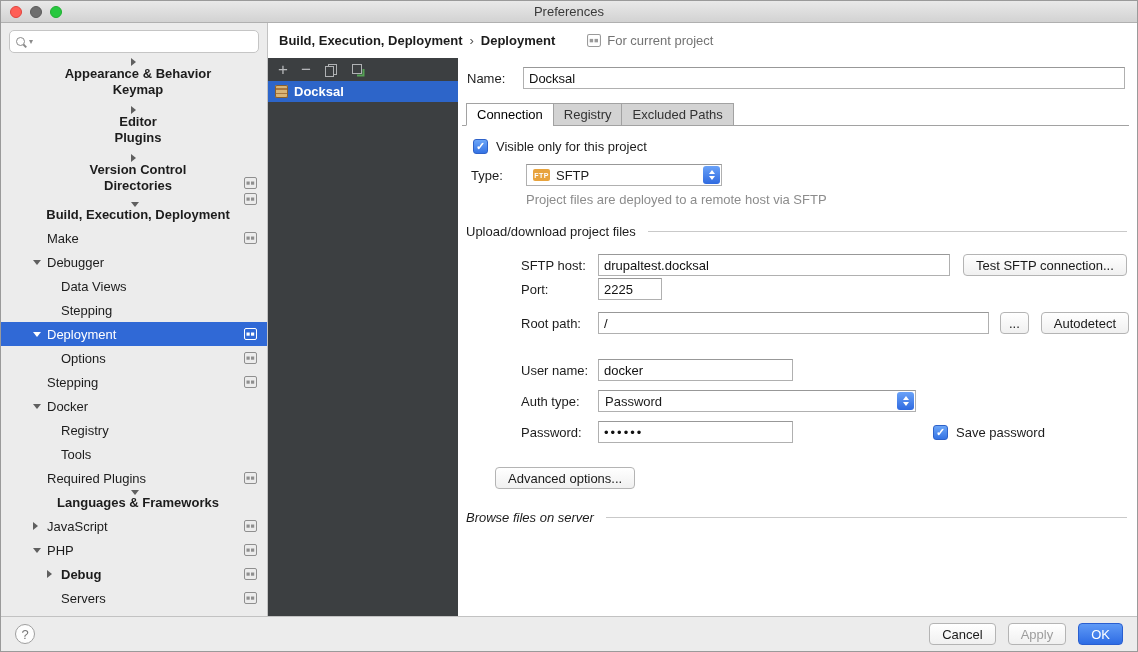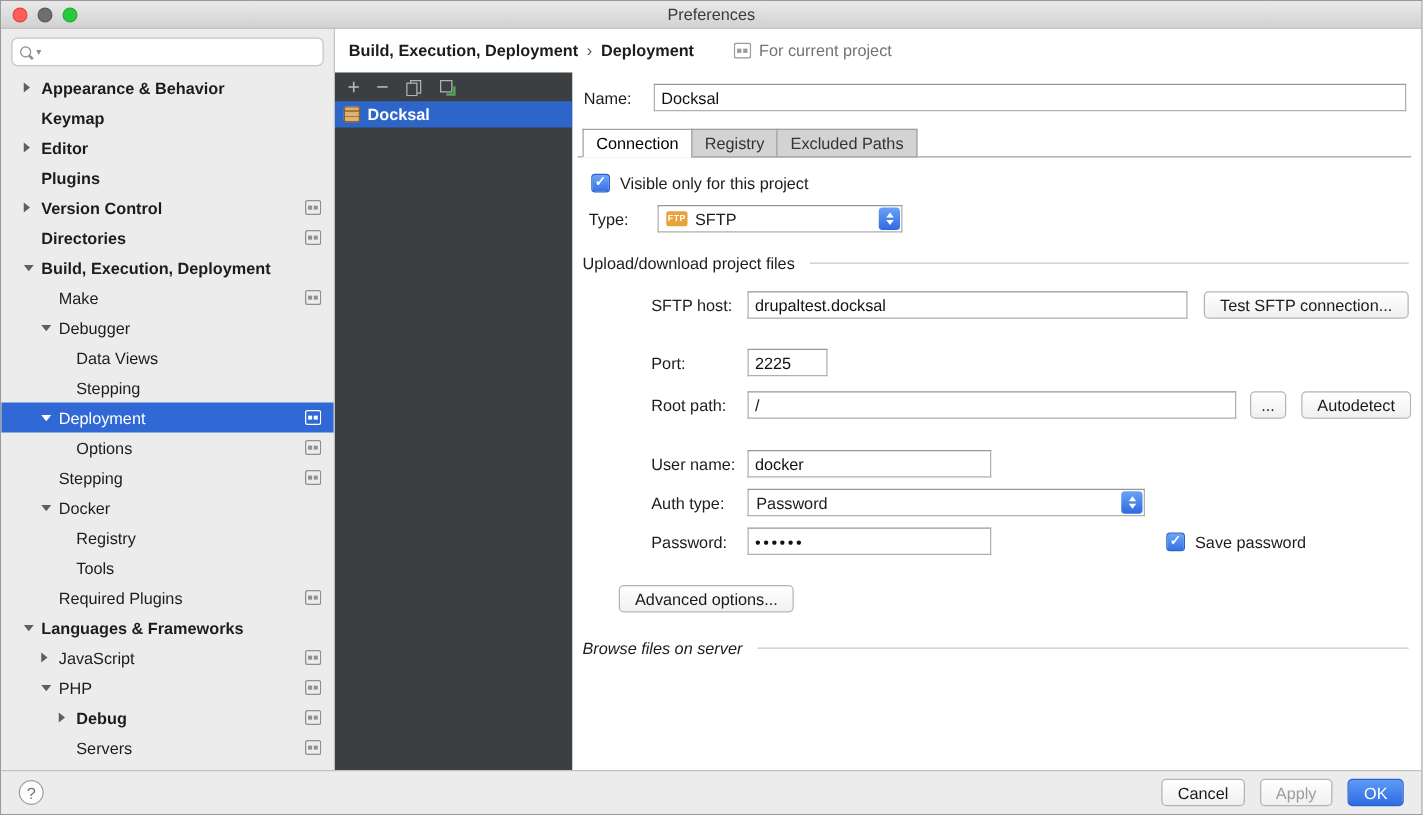--- a/index.html
+++ b/index.html
@@ -21,21 +21,21 @@
   .sidebar { width:267px; flex:none; background:#ececec; border-right:1px solid #c2c2c2; display:flex; flex-direction:column; padding-top:7px; }
   .searchbox { margin:0 8px 5px 8px; height:23px; flex:none; background:#fff; border:1px solid #c5c5c5; border-radius:5px; display:flex; align-items:center; padding:0 6px; }
   .mag { position:relative; width:12px; height:12px; flex:none; }
   .mag::before { content:""; position:absolute; width:7px; height:7px; border:1.5px solid #8a8a8a; border-radius:50%; left:0; top:1px; }
   .mag::after { content:""; position:absolute; width:4px; height:1.5px; background:#8a8a8a; transform:rotate(45deg); left:7px; top:9px; }
   .searchbox .caret { font-size:8px; color:#8a8a8a; margin:0 3px 0 1px; }
   .searchbox input { flex:1; border:none; outline:none; background:transparent; font:13px "Liberation Sans",sans-serif; }
 
   .tree { flex:1; overflow:hidden; }
   .ti { height:24px; display:flex; align-items:center; padding-right:10px; cursor:default; }
-  .ti.lvl0 { padding-left:18px; }
+  .ti.lvl0 { padding-left:18px;flex-direction:column; }
   .ti.lvl1 { padding-left:32px; }
   .ti.lvl2 { padding-left:46px; }
   .ti.bold .lbl { font-weight:bold; }
   .ti .arrow { width:14px; flex:none; display:flex; align-items:center; color:#5f5f5f; }
   .arrow.right::before { content:""; border-left:5px solid currentColor; border-top:4px solid transparent; border-bottom:4px solid transparent; }
   .arrow.down::before { content:""; border-top:5px solid currentColor; border-left:4px solid transparent; border-right:4px solid transparent; }
   .ti .proj { margin-left:auto; color:#8f8f8f; flex:none; }
   .ti.selected { background:#3069d6; color:#fff; }
   .ti.selected .arrow { color:#fff; }
   .ti.selected .proj { color:#fff; }
@@ -345,33 +345,34 @@
                 <div class="combo" style="width:196px;">
                   <span class="ftp-icon">FTP</span>
                   <span class="cval">SFTP</span>
                   <span class="stepper">
                       <i class="up"></i>
                       <i class="dn"></i>
                     </span>
                 </div>
               </div>
 
+              <div class="hint">Project files are deployed to a remote host via SFTP</div>
 
               <div class="section">
                 <span>Upload/download project files</span>
                 <span class="line"></span>
               </div>
 
               <div class="grow" style="margin-top:15px;">
                 <span class="glabel">SFTP host:</span>
                 <input class="tf" style="width: 352px;" value="drupaltest.docksal">
                 <button class="btn" style="margin-left:13px;">Test SFTP connection...</button>
               </div>
 
-              <div class="grow" style="margin-top:24px;">
+              <div class="grow" style="margin-top:2px;">
                 <span class="glabel">Port:</span>
                 <input class="tf" style="width: 64px;" value="2225">
               </div>
 
               <div class="grow" style="margin-top:12px;">
                 <span class="glabel">Root path:</span>
                 <input class="tf" style="width: 395px;" value="/">
                 <button class="btn dots" style="margin-left:11px;">...</button>
                 <button class="btn" style="margin-left:12px;">Autodetect</button>
               </div>

